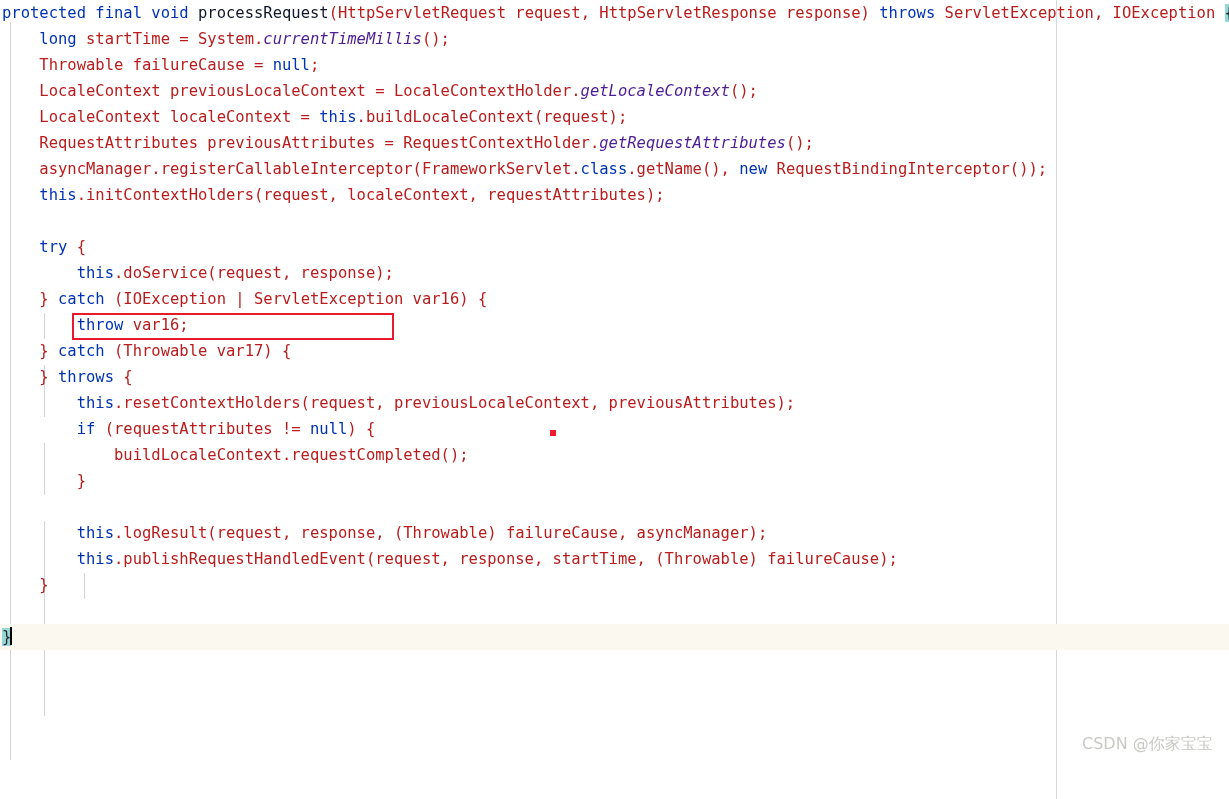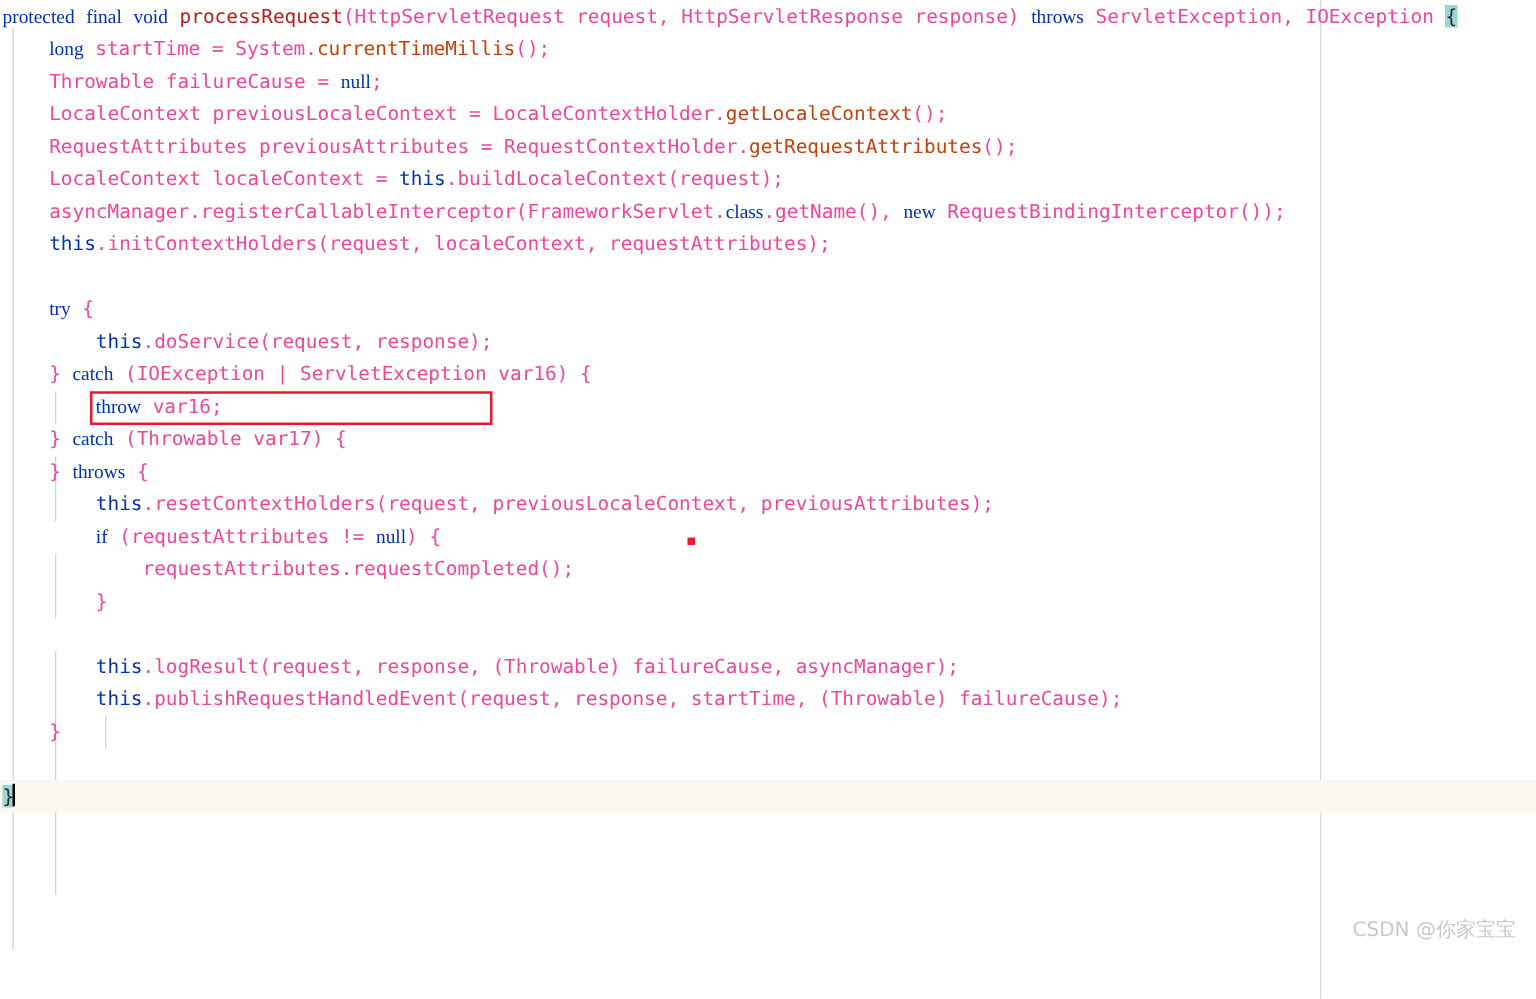--- a/index.html
+++ b/index.html
@@ -62,26 +62,26 @@
     display: inline-block;
     padding-left: 2px;
   }
 
   
   .line.current {
     background: #fbf9ef;
   }
 
   
-  .kw   { color: #0033b3; font-family: Liberation Serif, serif; }          
-  .fn   { color: #b91c1c; }          
+  .kw   { color: #0033b3; }          
+  .fn   { color: #0f172a; }          
   .ths  { color: #0033b3; }
   .str  { color: #067d17; }          
-  .stat { color: #c2410c; }  
-  .pln  { color: #ec4899; }
+  .stat { color: #4c1d95; font-style: italic; }  
+  .pln  { color: #b91c1c; }
 
   
   .brace-match {
     background: #99d6d6;
     color: #2b2b2b;
   }
 
   
   .caret {
     display: inline-block;
@@ -129,34 +129,34 @@
   <div class="indent-guide" style="left:44px; top:521px; height:195px;"></div>
   <div class="indent-guide" style="left:84px; top:573px; height:26px;"></div>
 
   <div class="margin-guide" style="left:1056px;"></div>
 
   <div id="code">
       <div class="line"><span class="txt"><span class="kw">protected</span><span class="pln"> </span><span class="kw">final</span><span class="pln"> </span><span class="kw">void</span><span class="pln"> </span><span class="fn">processRequest</span><span class="pln">(HttpServletRequest request, HttpServletResponse response) </span><span class="kw">throws</span><span class="pln"> ServletException, IOException </span><span class="brace-match">{</span></span></div>
       <div class="line"><span class="txt"><span class="pln">    </span><span class="kw">long</span><span class="pln"> startTime = System.</span><span class="stat">currentTimeMillis</span><span class="pln">();</span></span></div>
       <div class="line"><span class="txt"><span class="pln">    Throwable failureCause = </span><span class="kw">null</span><span class="pln">;</span></span></div>
       <div class="line"><span class="txt"><span class="pln">    LocaleContext previousLocaleContext = LocaleContextHolder.</span><span class="stat">getLocaleContext</span><span class="pln">();</span></span></div>
+      <div class="line"><span class="txt"><span class="pln">    LocaleContext localeContext = </span><span class="ths">this</span><span class="pln">.buildLocaleContext(request);</span></span></div>
       <div class="line"><span class="txt"><span class="pln">    RequestAttributes previousAttributes = RequestContextHolder.</span><span class="stat">getRequestAttributes</span><span class="pln">();</span></span></div>
-      <div class="line"><span class="txt"><span class="pln">    LocaleContext localeContext = </span><span class="ths">this</span><span class="pln">.buildLocaleContext(request);</span></span></div>
       <div class="line"><span class="txt"><span class="pln">    asyncManager.registerCallableInterceptor(FrameworkServlet.</span><span class="kw">class</span><span class="pln">.getName(), </span><span class="kw">new</span><span class="pln"> RequestBindingInterceptor());</span></span></div>
       <div class="line"><span class="txt"><span class="pln">    </span><span class="ths">this</span><span class="pln">.initContextHolders(request, localeContext, requestAttributes);</span></span></div>
       <div class="line"><span class="txt">&nbsp;</span></div>
       <div class="line"><span class="txt"><span class="pln">    </span><span class="kw">try</span><span class="pln"> {</span></span></div>
       <div class="line"><span class="txt"><span class="pln">        </span><span class="ths">this</span><span class="pln">.doService(request, response);</span></span></div>
       <div class="line"><span class="txt"><span class="pln">    } </span><span class="kw">catch</span><span class="pln"> (IOException | ServletException var16) {</span></span></div>
       <div class="line"><span class="txt"><span class="pln">        </span><span class="kw">throw</span><span class="pln"> var16;</span></span></div>
       <div class="line"><span class="txt"><span class="pln">    } </span><span class="kw">catch</span><span class="pln"> (Throwable var17) {</span></span></div>
       <div class="line"><span class="txt"><span class="pln">    } </span><span class="kw">throws</span><span class="pln"> {</span></span></div>
       <div class="line"><span class="txt"><span class="pln">        </span><span class="ths">this</span><span class="pln">.resetContextHolders(request, previousLocaleContext, previousAttributes);</span></span></div>
       <div class="line"><span class="txt"><span class="pln">        </span><span class="kw">if</span><span class="pln"> (requestAttributes != </span><span class="kw">null</span><span class="pln">) {</span></span></div>
-      <div class="line"><span class="txt"><span class="pln">            requestAttributes.requestCompleted();</span></span></div>
+      <div class="line"><span class="txt"><span class="pln">            buildLocaleContext.requestCompleted();</span></span></div>
       <div class="line"><span class="txt"><span class="pln">        }</span></span></div>
       <div class="line"><span class="txt">&nbsp;</span></div>
       <div class="line"><span class="txt"><span class="pln">        </span><span class="ths">this</span><span class="pln">.logResult(request, response, (Throwable) failureCause, asyncManager);</span></span></div>
       <div class="line"><span class="txt"><span class="pln">        </span><span class="ths">this</span><span class="pln">.publishRequestHandledEvent(request, response, startTime, (Throwable) failureCause);</span></span></div>
       <div class="line"><span class="txt"><span class="pln">    }</span></span></div>
       <div class="line"><span class="txt">&nbsp;</span></div>
       <div class="line current"><span class="txt"><span class="brace-match">}</span></span><span class="caret"></span></div>
     </div>
 
   <div class="annotation-box" style="left:72px; top:313px; width:322px; height:27px;"></div>

